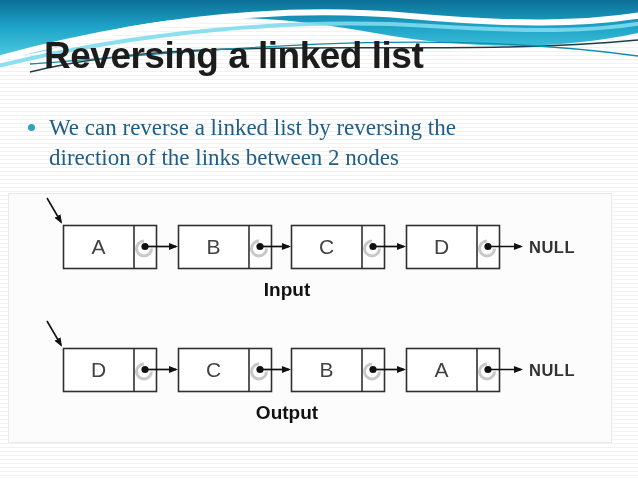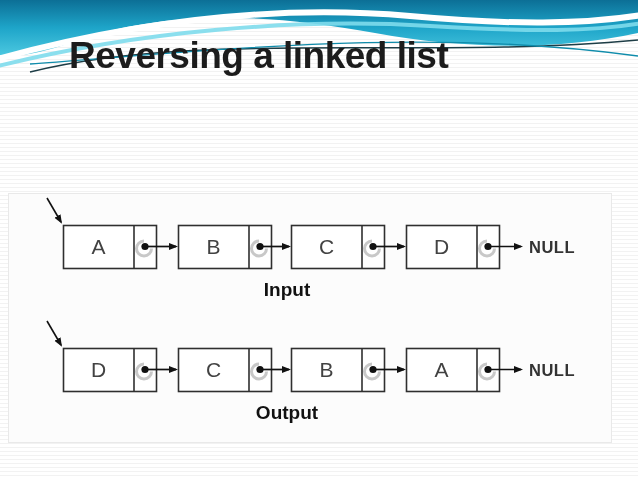--- a/index.html
+++ b/index.html
@@ -7,21 +7,21 @@
     position:relative;
     width:638px;height:478px;
     margin:0 auto;
     overflow:hidden;
     background:
       repeating-linear-gradient(180deg,#ffffff 0px,#ffffff 3px,#f2f2f2 3px,#f2f2f2 4px);
     font-family:"Liberation Sans",sans-serif;
   }
   .header-art{position:absolute;top:0;left:0;width:638px;height:118px;display:block;}
   .slide-title{
-    position:absolute;left:69px;top:36px;margin:0;
+    position:absolute;left:44px;top:36px;margin:0;
     font-family:"Liberation Sans",sans-serif;
     font-size:37px;font-weight:600;letter-spacing:-0.5px;
     line-height:1.1;
   }
   .bullet-item{
     position:absolute;left:28px;top:113px;width:486px;
     display:flex;align-items:flex-start;
   }
   .bullet-marker{
     flex:0 0 auto;width:7px;height:7px;border-radius:50%;
@@ -54,20 +54,24 @@
     </defs>
     <path d="M0,0 H638 V33 C560,50 468,50 375,33 C255,11 158,12 72,42 C42,53 16,58 0,55 Z" fill="url(#hg)"></path>
     <path d="M-10,68 C140,30 300,18 430,26 C530,32 595,32 648,22" fill="none" stroke="#7edcec" stroke-width="4" opacity="0.9"></path>
     <path d="M-10,61 C130,22 270,4 410,16 C510,25 585,25 648,14" fill="none" stroke="#ffffff" stroke-width="6"></path>
     <path d="M30,72 C200,30 420,60 638,40" fill="none" stroke="#1d3d46" stroke-width="1.5"></path>
     <path d="M30,64 C240,48 430,28 638,56" fill="none" stroke="#0f8cab" stroke-width="1.3"></path>
   </svg>
 
   <h1 class="slide-title" style="color: rgb(28, 28, 28);">Reversing a linked list</h1>
 
+  <div class="bullet-item">
+    <span class="bullet-marker" style="background: rgb(43, 163, 196);"></span>
+    <p class="bullet-text" style="color: rgb(33, 94, 134);">We can reverse a linked list by reversing the direction of the links between 2 nodes</p>
+  </div>
 
   <div class="diagram">
     <svg id="diagram-svg" width="602" height="248" viewBox="0 0 602 248">
         <defs>
           <marker id="ah" markerUnits="userSpaceOnUse" markerWidth="10" markerHeight="9" refX="7" refY="3.5" orient="auto">
             <polygon points="0,0 9,3.5 0,7" fill="#111111"></polygon>
           </marker>
         </defs>
         <g>
           <line x1="38" y1="4" x2="52" y2="28" stroke="#111111" stroke-width="1.6" marker-end="url(#ah)"></line>

